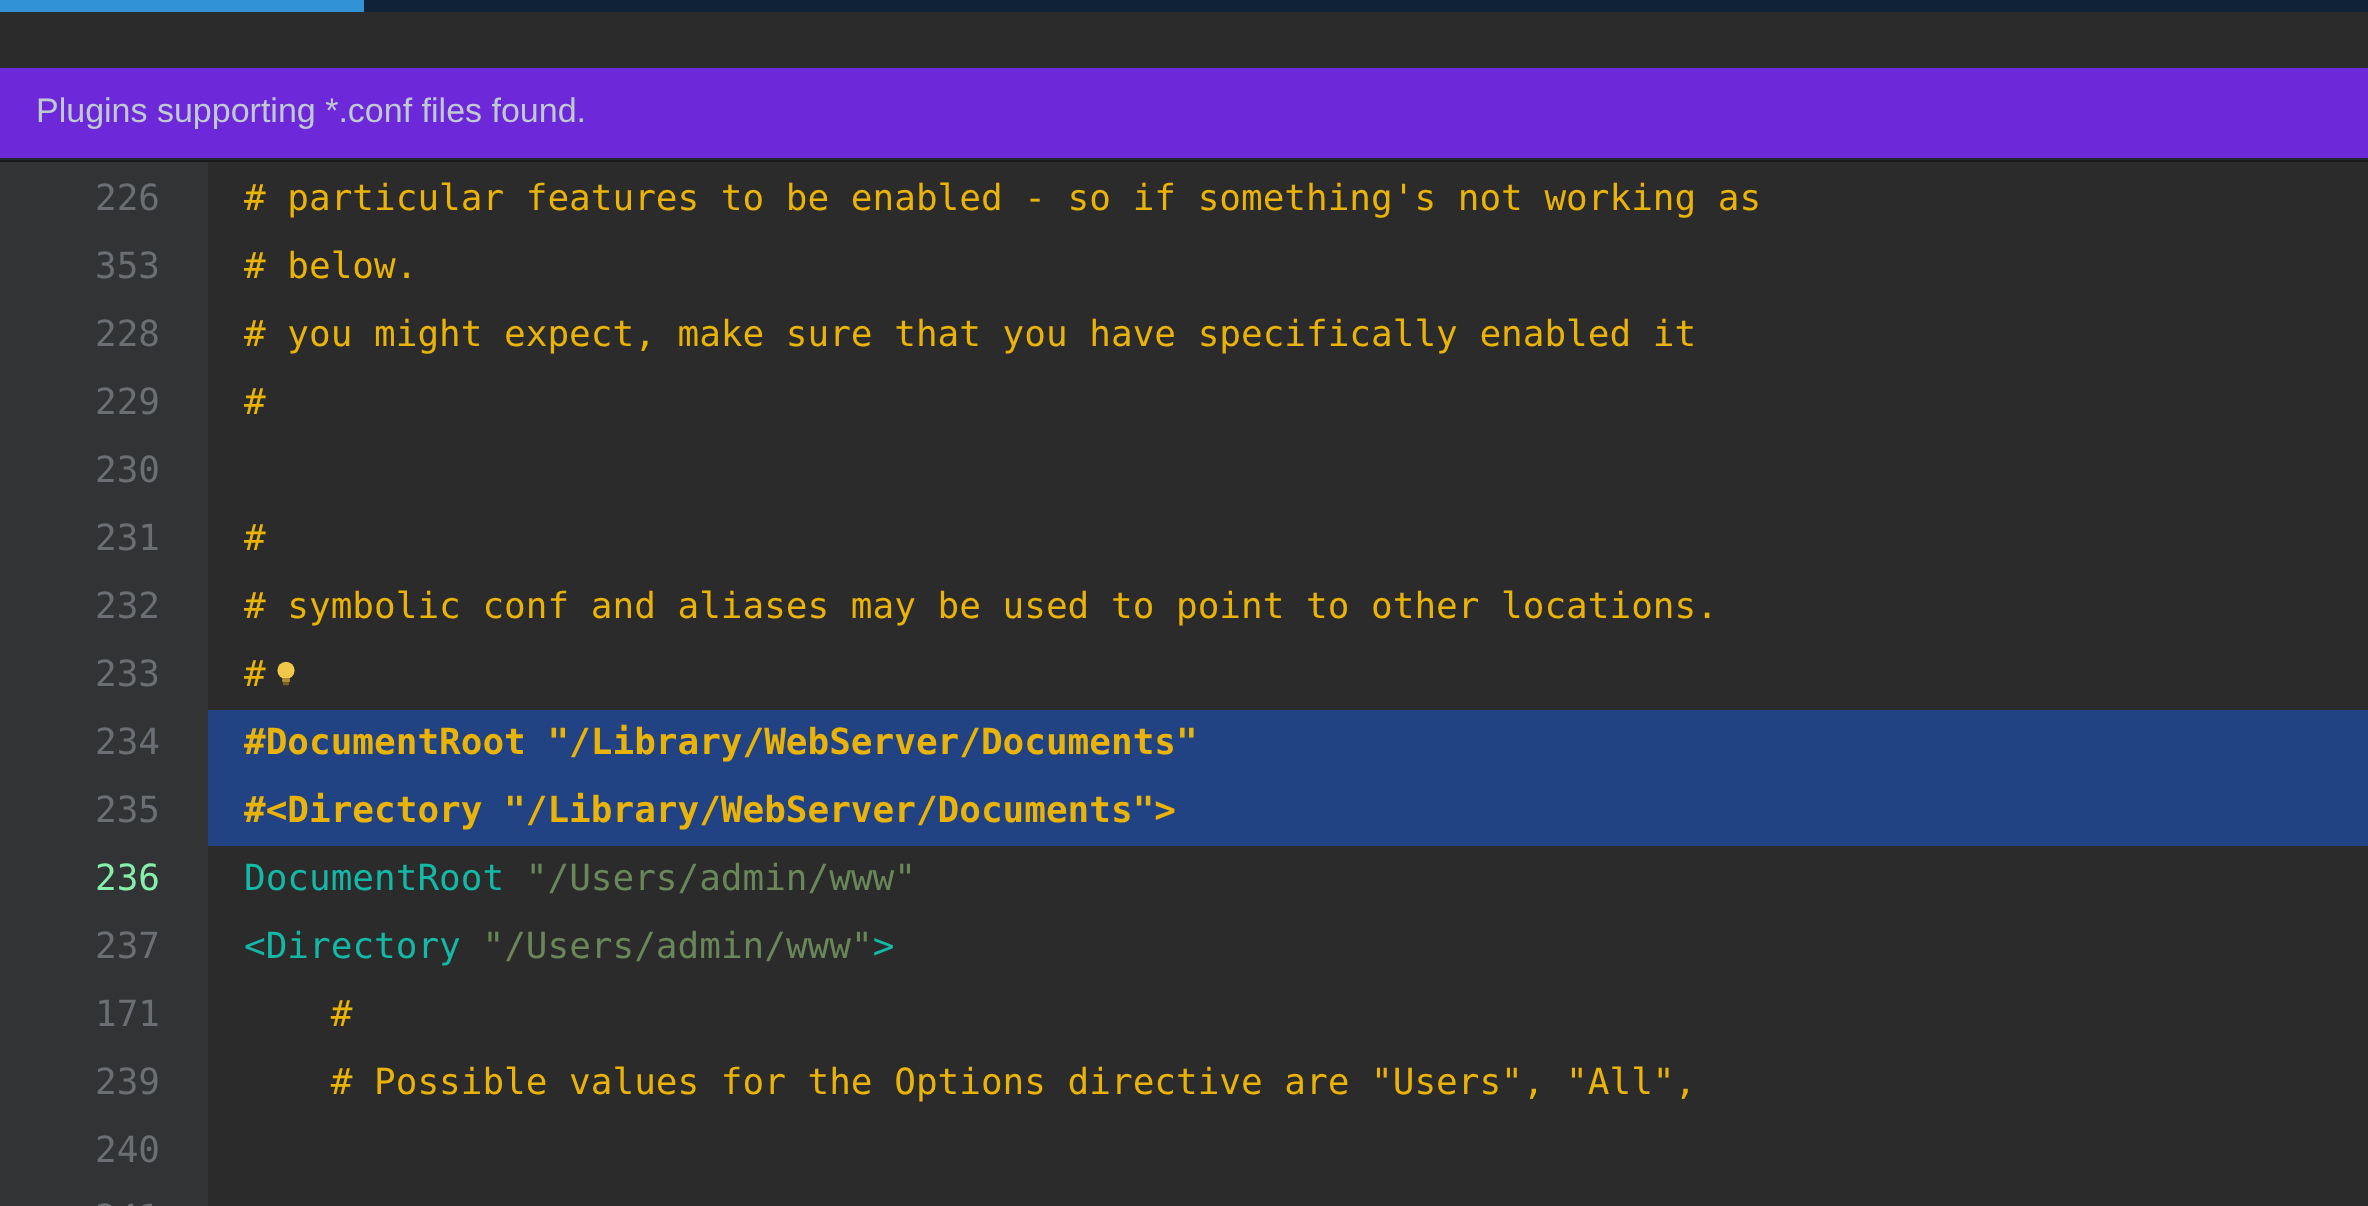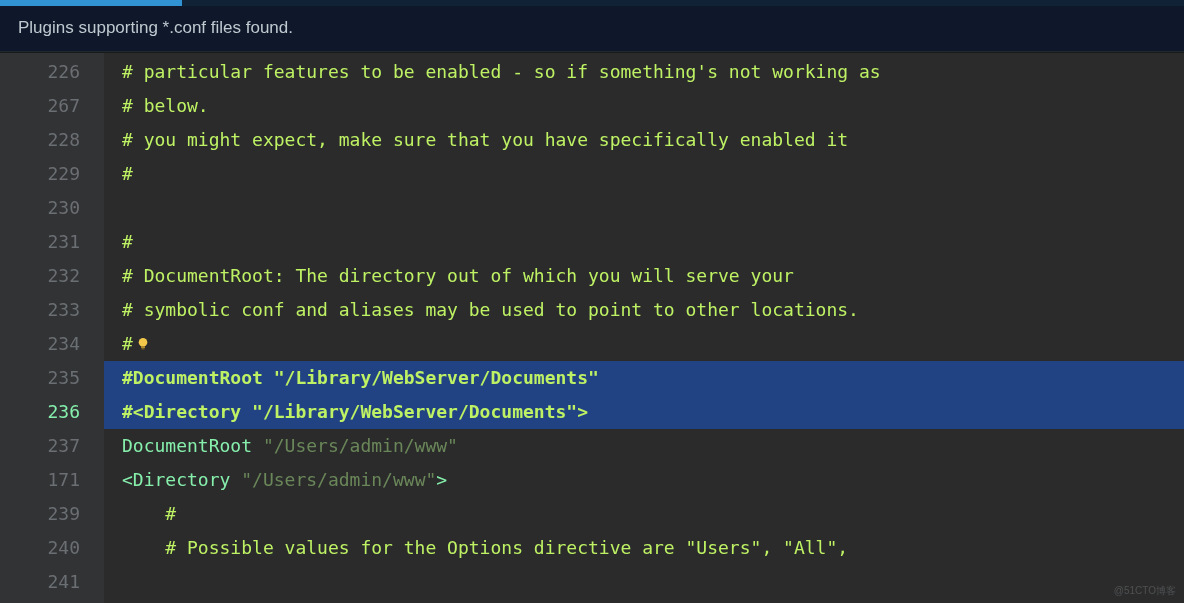--- a/index.html
+++ b/index.html
@@ -20,26 +20,27 @@
   }
   .topbar .prog {
     position: absolute;
     left: 0; top: 0; height: 100%;
     width: 182px;
     background: #3293d4;
   }
 
   
   .banner {
-    background: #0f172a;
+    background: #6d28d9;
     color: #bfc9d0;
     font-family: -apple-system, "Segoe UI", Arial, sans-serif;
     font-size: 17px;
     padding: 12px 18px 13px;
     border-bottom: 1px solid #1f2a30;
+    margin-top: 28px;
   }
 
   
   .editor {
     display: flex;
     height: calc(100% - 6px - 44px);
     background: #2b2b2b;
     position: relative;
   }
   .gutter {
@@ -65,22 +66,22 @@
   .code .row {
     height: 34px;
     padding-left: 18px;
     white-space: pre;
     font-family: "Menlo","Consolas",monospace;
     font-size: 18px;
     position: relative;
   }
   .code .selected { background: #214283; font-weight: bold; }
 
-  .cmt { color: #bef264; }
-  .txt { color: #86efac; text-align: center; }
+  .cmt { color: #eab308; }
+  .txt { color: #14b8a6; text-align: center; }
   .str { color: #6a8759; }
 
   
   .bulb {
     display: inline-block;
     width: 16px; height: 16px;
     vertical-align: -2px;
     margin-left: 2px;
   }
 
@@ -107,21 +108,21 @@
 </div>
 
 <div class="banner">
   <span>Plugins supporting *.conf files found.</span>
 </div>
 <div class="banner-sep"></div>
 
 <div class="editor">
   <div class="gutter" id="gutter">
       <div class="ln">226</div>
-      <div class="ln">267</div>
+      <div class="ln">353</div>
       <div class="ln">228</div>
       <div class="ln">229</div>
       <div class="ln">230</div>
       <div class="ln">231</div>
       <div class="ln">232</div>
       <div class="ln">233</div>
       <div class="ln">234</div>
       <div class="ln">235</div>
       <div class="ln current">236</div>
       <div class="ln">237</div>
@@ -130,21 +131,20 @@
       <div class="ln">240</div>
       <div class="ln">241</div>
     </div>
   <div class="code" id="code">
       <div class="row"><span class="cmt"># particular features to be enabled - so if something's not working as</span></div>
       <div class="row"><span class="cmt"># below.</span></div>
       <div class="row"><span class="cmt"># you might expect, make sure that you have specifically enabled it</span></div>
       <div class="row"><span class="cmt">#</span></div>
       <div class="row"><span class="txt"> </span></div>
       <div class="row"><span class="cmt">#</span></div>
-      <div class="row"><span class="cmt"># DocumentRoot: The directory out of which you will serve your</span></div>
       <div class="row"><span class="cmt"># symbolic conf and aliases may be used to point to other locations.</span></div>
       <div class="row"><span class="cmt">#</span><svg class="bulb" viewBox="0 0 16 16">
           <circle cx="8" cy="6.2" r="4.3" fill="#f2c74a"></circle>
           <rect x="6" y="10" width="4" height="2.2" rx="0.8" fill="#b08a2e"></rect>
           <rect x="6.4" y="12.2" width="3.2" height="1.4" rx="0.7" fill="#7a611f"></rect>
         </svg></div>
       <div class="row selected"><span class="cmt">#DocumentRoot "/Library/WebServer/Documents"</span></div>
       <div class="row selected"><span class="cmt">#&lt;Directory "/Library/WebServer/Documents"&gt;</span></div>
       <div class="row"><span class="txt">DocumentRoot </span><span class="str">"/Users/admin/www"</span></div>
       <div class="row"><span class="txt">&lt;</span><span class="txt">Directory</span><span class="txt"> </span><span class="str">"/Users/admin/www"</span><span class="txt">&gt;</span></div>

